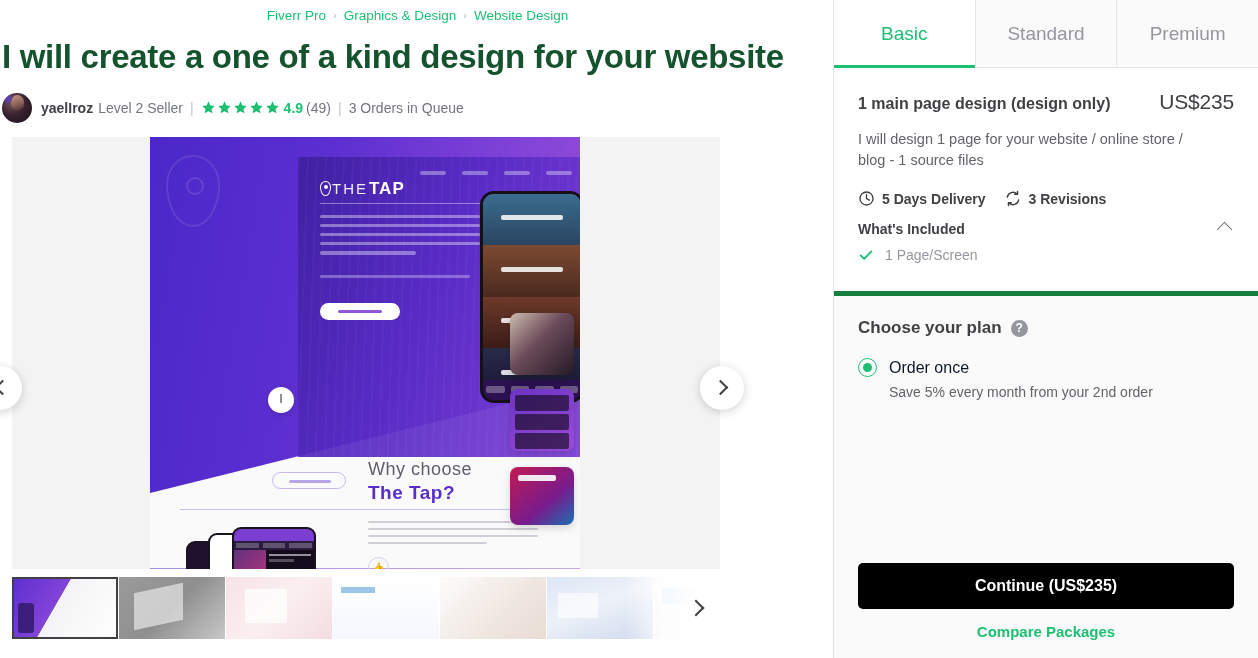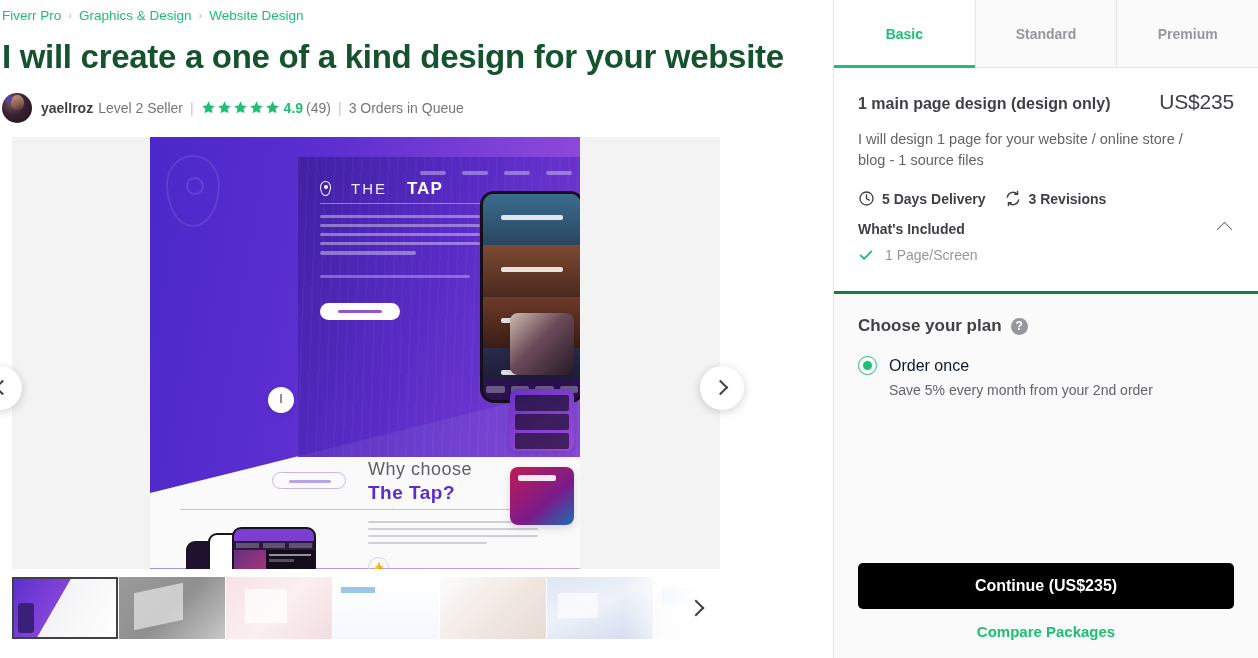--- a/index.html
+++ b/index.html
@@ -12,20 +12,21 @@
   .page { position: relative; width: 1258px; height: 658px; display: flex; }
 
   
   .left { width: 833px; position: relative; padding: 0; }
 
   .breadcrumb {
     display: flex; align-items: center;
     padding: 2px 0 0 2px;
     font-size: 13.5px;
     height: 28px;
+    justify-content: center;
   }
   .bc-link { color: #1dbf73; text-decoration: none; cursor: pointer; white-space: nowrap; }
   .bc-sep { color: #b5b6ba; margin: 0 7px; font-size: 11px; display: inline-block; }
 
   .gig-title {
     font-size: 33px; line-height: 1.2; font-weight: bold; color: #14532d;
     letter-spacing: -0.3px; margin: 9px 0 0 2px; white-space: nowrap;
   }
 
   .seller-row { display: flex; align-items: center; margin: 16px 0 0 2px; height: 30px; }
@@ -85,21 +86,21 @@
     background: linear-gradient(115deg, rgba(63,32,160,.96) 0%, rgba(86,42,196,.93) 45%, rgba(124,60,214,.92) 100%);
     overflow: hidden;
   }
   .site-card::before{
     content:""; position:absolute; inset:0;
     background: repeating-linear-gradient(92deg, rgba(255,255,255,.05) 0 2px, transparent 2px 9px);
     opacity:.5;
   }
   .navbar { position:absolute; right:8px; top:14px; display:flex; gap:16px; }
   .navbar i { display:block; width:26px; height:4px; border-radius:2px; background:rgba(255,255,255,.35); }
-  .logo-row { position: absolute; left: 22px; top: 22px; display:flex; align-items:center; gap:20px; }
+  .logo-row { position: absolute; left: 22px; top: 22px; display:flex; align-items:center; gap:1px; }
   .logo-pin { width:11px; height:15px; border:1.6px solid #fff; border-radius:50% 50% 50% 50%/42% 42% 62% 62%; position:relative;}
   .logo-pin::after{content:"";position:absolute;left:50%;top:25%;width:4px;height:4px;margin-left:-2px;border-radius:50%;background:#fff;}
   .logo-the { color:#fff; font-size:15px; letter-spacing:2px; opacity:.9; font-weight:300;}
   .logo-tap { color:#fff; font-size:17px; letter-spacing:1px; font-weight:bold; }
   .logo-underline{position:absolute;left:22px;top:46px;width:165px;height:1px;background:rgba(255,255,255,.4);}
   .body-lines { position:absolute; left:22px; top:58px; width:160px; }
   .body-lines span{display:block;height:3.2px;border-radius:2px;background:rgba(255,255,255,.38);margin-bottom:6px;}
   .body-lines span:nth-child(5){width:60%;}
   .sub-lines{position:absolute;left:22px;top:118px;width:150px;}
   .sub-lines span{display:block;height:3px;border-radius:2px;background:rgba(255,255,255,.30);margin-bottom:5px;}
@@ -197,21 +198,21 @@
   .thumbs-fade .chev { border-color: #404145; border-width: 2.6px; width: 12px; height: 12px; }
 
   
   .right {
     width: 425px; height: 658px; border-left: 1px solid #e4e5e7;
     display: flex; flex-direction: column; background: #fff;
   }
   .pkg-tabs { display: flex; height: 68px; border-bottom: 1px solid #e4e5e7; }
   .pkg-tab {
     flex: 1; display: flex; align-items: center; justify-content: center;
-    font-size: 14px; font-weight: bold; color: #95979d; cursor: pointer;
+    font-size: 19px; font-weight: normal; color: #95979d; cursor: pointer;
     background: #fafafa; border-right: 1px solid #e4e5e7; position: relative;
   }
   .pkg-tab:last-child { border-right: none; }
   .pkg-tab.active { color: #1dbf73; background: #fff; }
   .pkg-tab.active::after {
     content: ""; position: absolute; left: 0; right: 0; bottom: -1px; height: 3px; background: #1dbf73;
   }
 
   .pkg-body { padding: 22px 24px 0 24px; }
   .pkg-head { display: flex; align-items: baseline; justify-content: space-between; }
@@ -222,21 +223,21 @@
   .meta-row { display: flex; align-items: center; gap: 18px; margin-top: 19px; }
   .meta-item { display: flex; align-items: center; gap: 7px; font-size: 14px; font-weight: bold; color: #404145; }
   .included-head {
     display: flex; align-items: center; justify-content: space-between;
     margin-top: 14px; font-size: 14px; font-weight: bold; color: #404145; cursor: pointer;
   }
   .caret-up { width: 11px; height: 11px; border-left: 1.8px solid #74767e; border-top: 1.8px solid #74767e; transform: rotate(45deg); margin-right: 4px; }
   .incl-list { margin-top: 10px; }
   .incl-item { display: flex; align-items: center; gap: 11px; font-size: 14px; color: #95979d; margin-bottom: 7px; }
 
-  .plan-section { margin-top: 21px; border-top: 3px solid #15803d; background: #fafafa; flex: 1; padding: 22px 24px 0 24px; }
+  .plan-section { margin-top: 21px; border-top: 5px solid #15803d; background: #fafafa; flex: 1; padding: 22px 24px 0 24px; }
   .plan-title { display: flex; align-items: center; gap: 9px; font-size: 17px; font-weight: bold; color: #404145; }
   .qmark { width: 17px; height: 17px; border-radius: 50%; background: #95979d; color: #fff; font-size: 12px; font-weight: bold; display: flex; align-items: center; justify-content: center; cursor: pointer; }
   .radio-row { display: flex; align-items: center; gap: 12px; margin-top: 20px; cursor: pointer; }
   .radio { width: 19px; height: 19px; border-radius: 50%; border: 1.6px solid #c5c6c9; flex: none; position: relative; background: #fff; }
   .radio.on { border-color: #1dbf73; }
   .radio.on::after { content: ""; position: absolute; left: 50%; top: 50%; width: 9px; height: 9px; margin: -4.5px 0 0 -4.5px; border-radius: 50%; background: #1dbf73; }
   .radio-label { font-size: 16px; color: #0f172a; }
   .radio-label b { font-weight: bold; }
   .caret-dn { width: 8px; height: 8px; border-right: 1.8px solid #62646a; border-bottom: 1.8px solid #62646a; transform: rotate(45deg); margin-left: 6px; position: relative; top: -3px; }
   .save-note { font-size: 14px; color: #62646a; margin: 7px 0 0 31px; }

